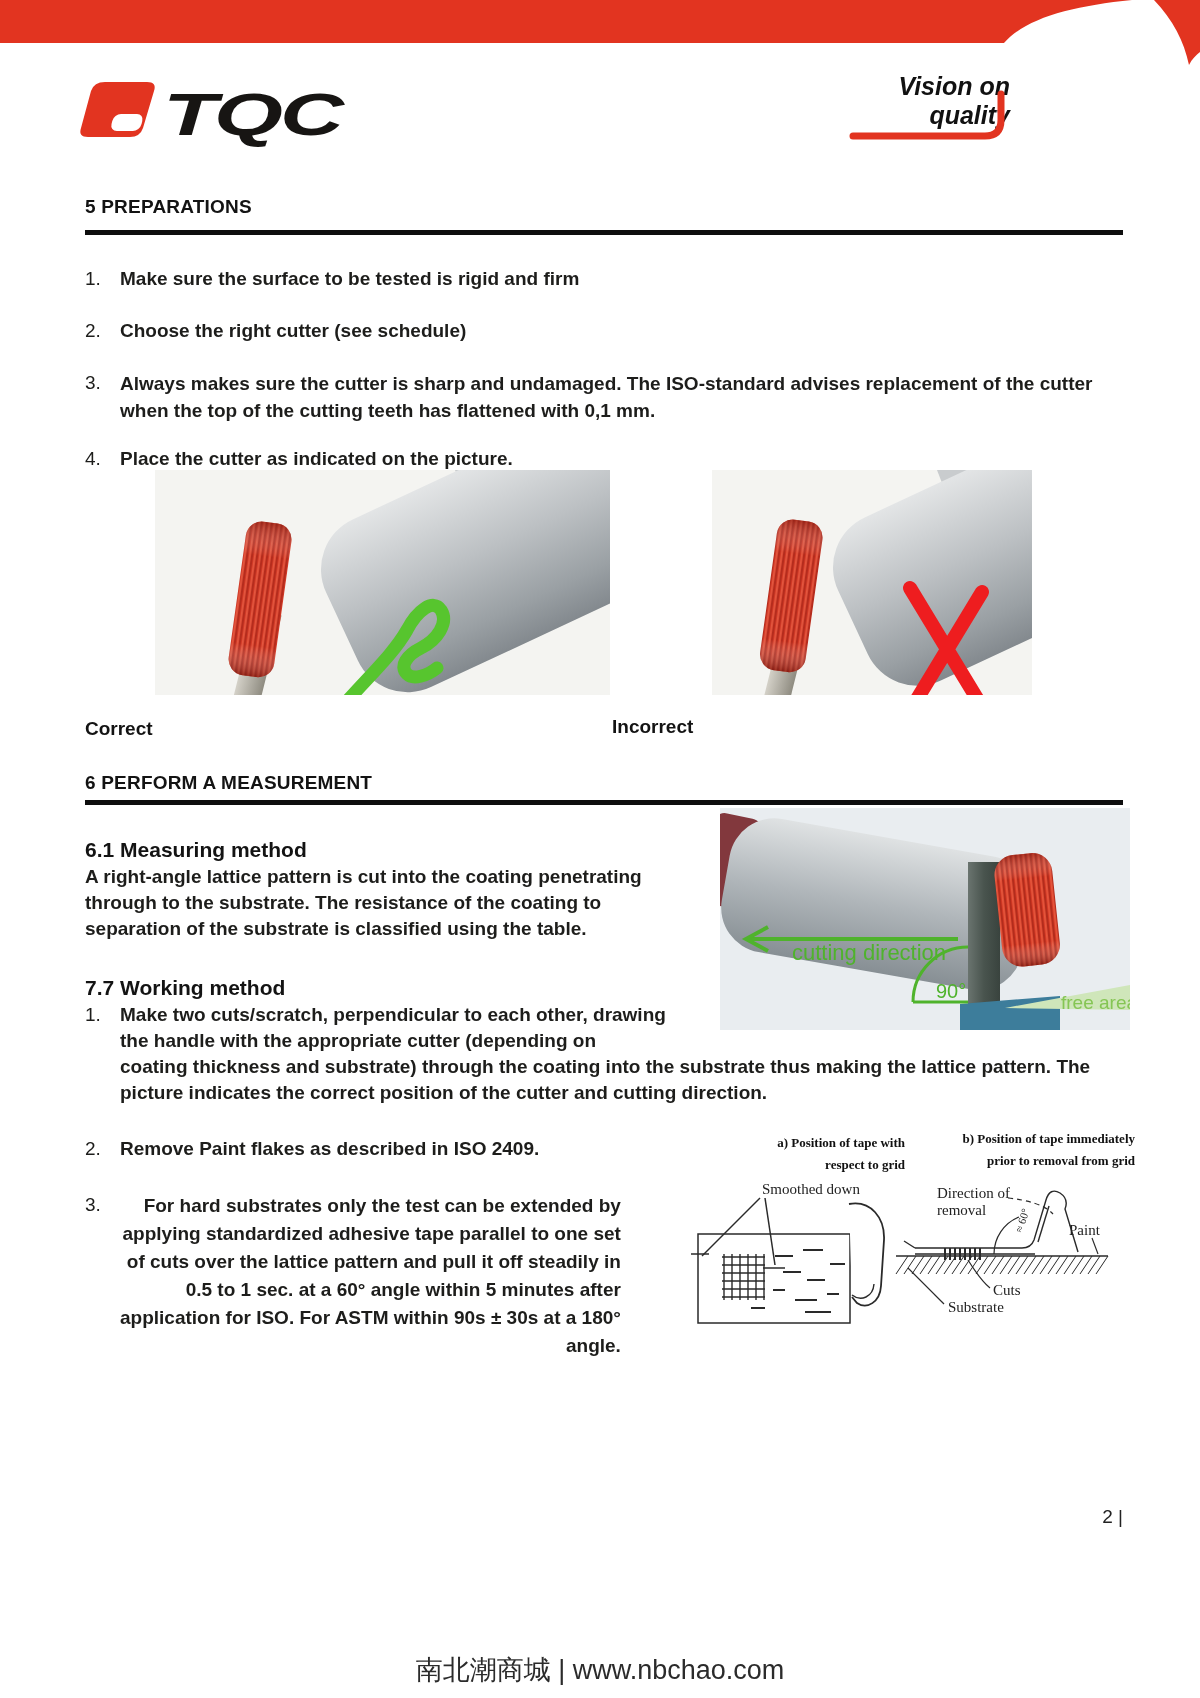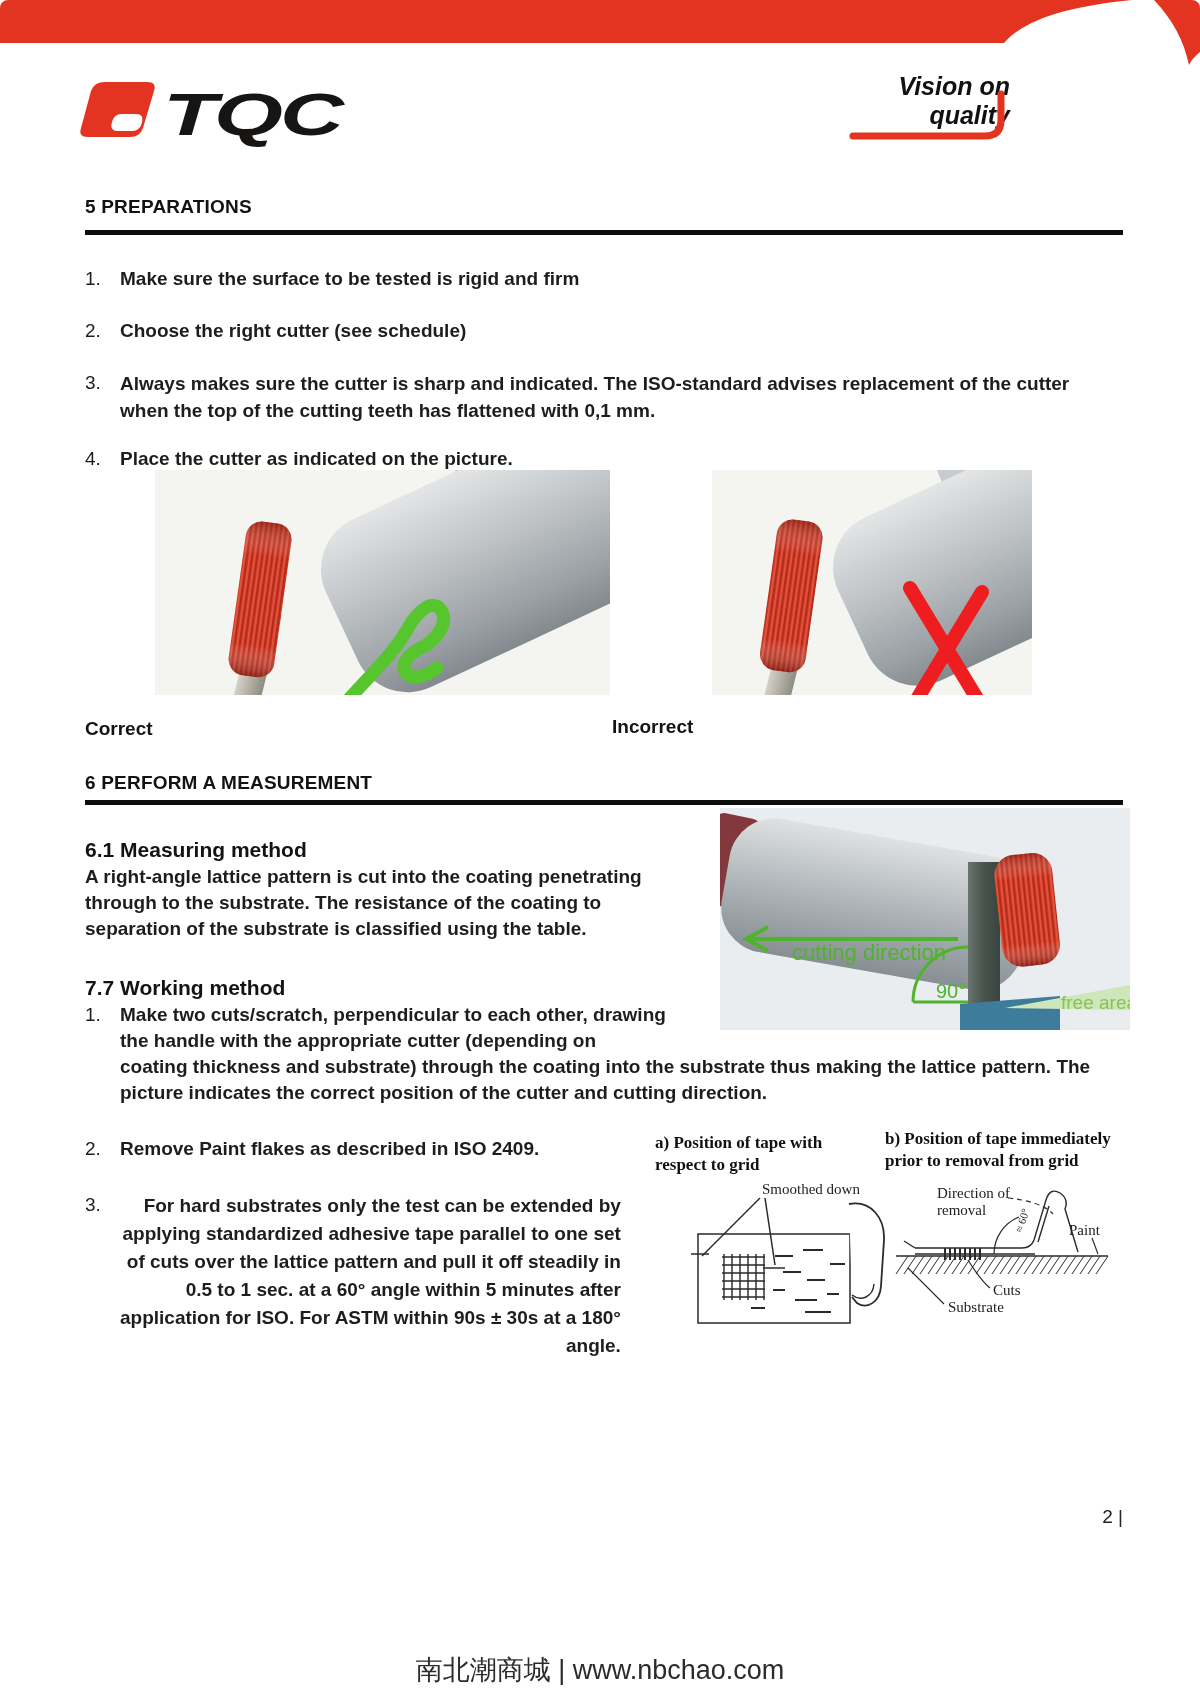--- a/index.html
+++ b/index.html
@@ -1,33 +1,33 @@
 <!DOCTYPE html>
 <html><head>
 <meta charset="utf-8">
 <style>
   html,body{margin:0;padding:0;background:#fff;}
   .page{position:relative;width:1200px;height:1698px;background:#ffffff;overflow:hidden;
-        font-family:"Liberation Sans",sans-serif;color:#1d1d1b;border-radius:8px;}
+        font-family:"Liberation Sans",sans-serif;color:#1d1d1b;}
   .abs{position:absolute;}
   .h-sec{position:absolute;left:85px;font-size:19px;font-weight:700;letter-spacing:.2px;color:#131313;text-align:right;}
   .rule{position:absolute;left:85px;width:1038px;height:5px;background:#0e0e0e;}
   .li{position:absolute;left:85px;display:flex;}
   .num{width:35px;font-size:19px;line-height:26px;flex:none;}
   .line{font-size:19px;line-height:26px;white-space:nowrap;font-weight:bold;}
   .lh27 .line{line-height:27px;}
   .lh28 .line{line-height:28px;text-align:right;}
   .plabel{position:absolute;font-size:19px;font-weight:700;color:#131313;}
   .subhead{position:absolute;left:85px;font-size:21px;font-weight:700;color:#131313;}
   .para{position:absolute;left:85px;}
   .para .line{font-size:19px;line-height:26px;white-space:nowrap;}
   .tagline{position:absolute;left:838px;top:72px;width:172px;text-align:right;
            font-size:25px;font-weight:700;font-style:italic;color:#111;}
-  .diag-title{position:absolute;text-align:left;font-family:"Liberation Serif",serif;
-              font-weight:700;font-size:17px;line-height:22px;color:#111;}
+  .diag-title{position:absolute;text-align:right;font-family:"Liberation Serif",serif;
+              font-weight:700;font-size:13px;line-height:22px;color:#111;}
   .pagenum{position:absolute;left:1040px;top:1506px;width:83px;text-align:right;font-size:19px;color:#222;}
   .footer{position:absolute;left:0;top:1652px;width:1200px;text-align:center;font-size:27px;color:#2b2b2b;}
   svg text{font-family:"Liberation Sans",sans-serif;}
   svg .serif{font-family:"Liberation Serif",serif;}
 </style>
 </head>
 <body>
 
 <div class="page">
 
@@ -60,21 +60,21 @@
   </div>
   <div class="li" style="top:318px">
     <div class="num">2.</div>
     <div>
         <div class="line">Choose the right cutter (see schedule)</div>
       </div>
   </div>
   <div class="li lh27" style="top:370px">
     <div class="num">3.</div>
     <div>
-      <div class="line">Always makes sure the cutter is sharp and indicated. The ISO-standard advises replacement  of the cutter</div>
+      <div class="line">Always makes sure the cutter is sharp and undamaged. The ISO-standard advises replacement  of the cutter</div>
       <div class="line">when the top of the cutting teeth has flattened with 0,1 mm.</div>
     </div>
   </div>
   <div class="li" style="top:446px">
     <div class="num">4.</div>
     <div>
         <div class="line">Place the cutter as indicated on the picture.</div>
       </div>
   </div>
 

